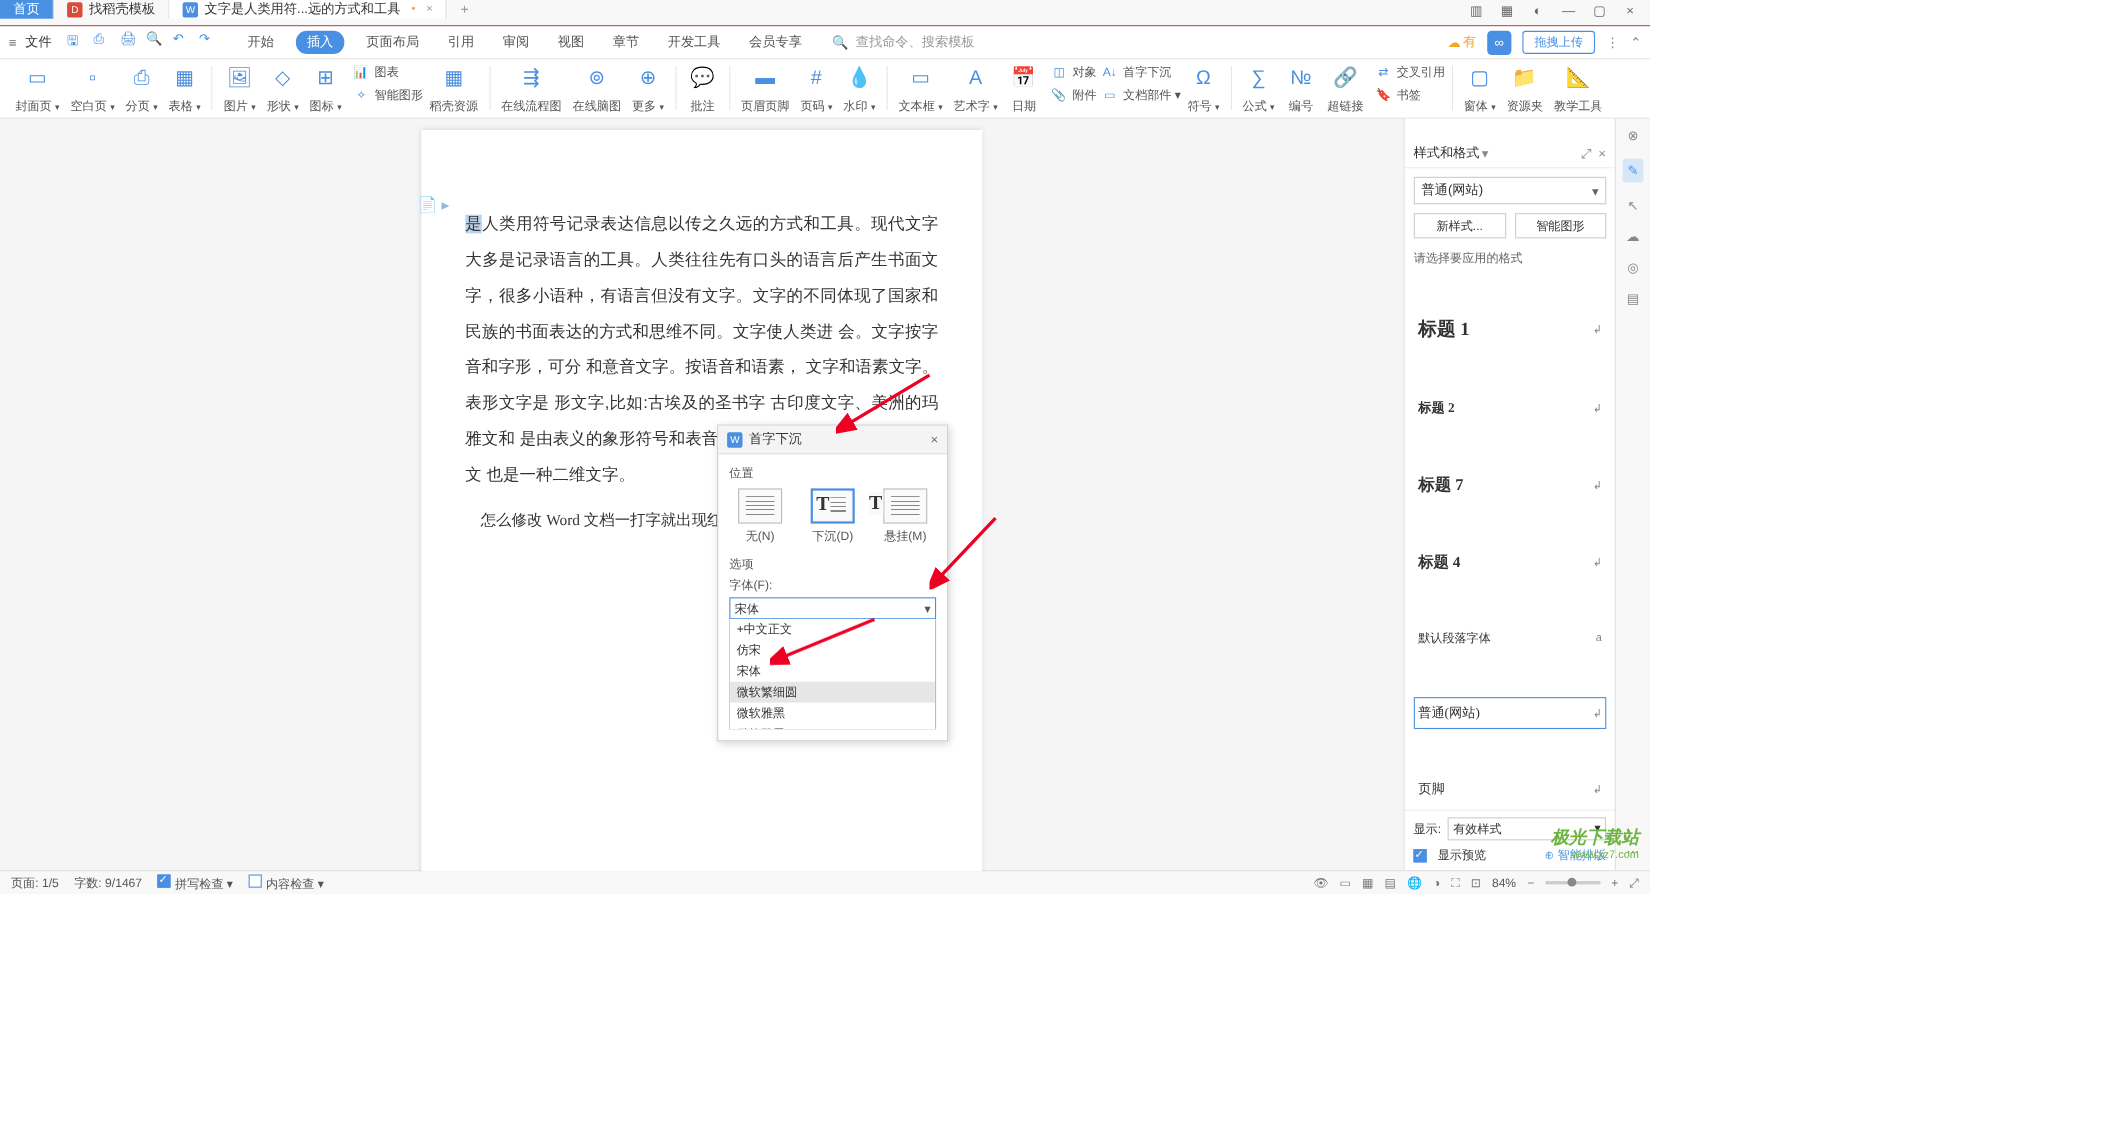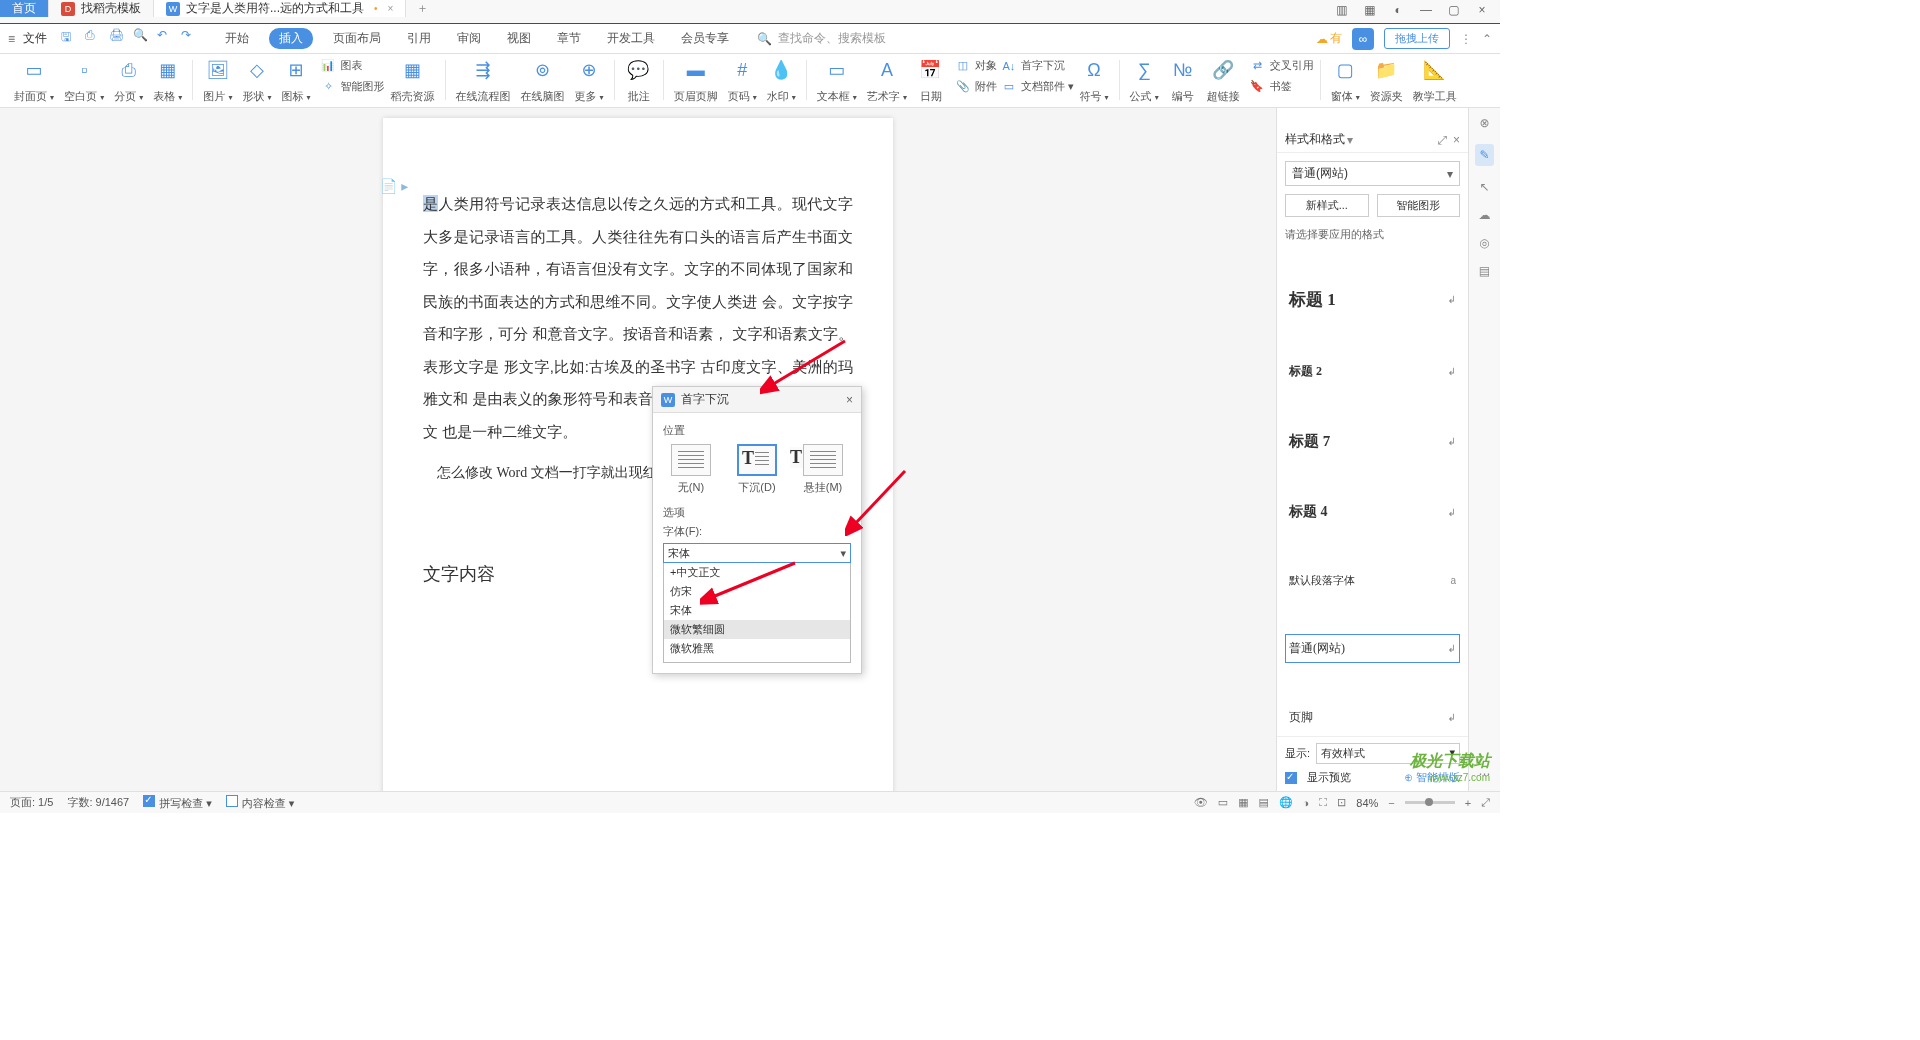--- a/index.html
+++ b/index.html
@@ -302,21 +302,20 @@
       <span class="ricon">📐</span>
       <span class="rlabel">教学工具</span>
     </div>
   </div>
 
 <div class="main">
   <div class="doc-area">
     <div class="page">
       <div class="bodytext"><span class="first">是</span><span id="bodyrest">人类用符号记录表达信息以传之久远的方式和工具。现代文字大多是记录语言的工具。人类往往先有口头的语言后产生书面文字，很多小语种，有语言但没有文字。文字的不同体现了国家和民族的书面表达的方式和思维不同。文字使人类进                        会。文字按字音和字形，可分                      和意音文字。按语音和语素，                      文字和语素文字。表形文字是                      形文字,比如:古埃及的圣书字                      古印度文字、美洲的玛雅文和                      是由表义的象形符号和表音的                    是由表形文字进化成的表意文                    也是一种二维文字。</span></div>
       <div class="q-line" style="margin-left:14px;">怎么修改 Word 文档一打字就出现红色字体？</div>
-      <div class="section-h">文字内容</div>
     </div>
   </div>
 
   <div class="dialog">
     <div class="dlg-title">
       <span class="wicn">W</span>
       <span>首字下沉</span>
       <span class="dclose">×</span>
     </div>
     <div class="dlg-body">

